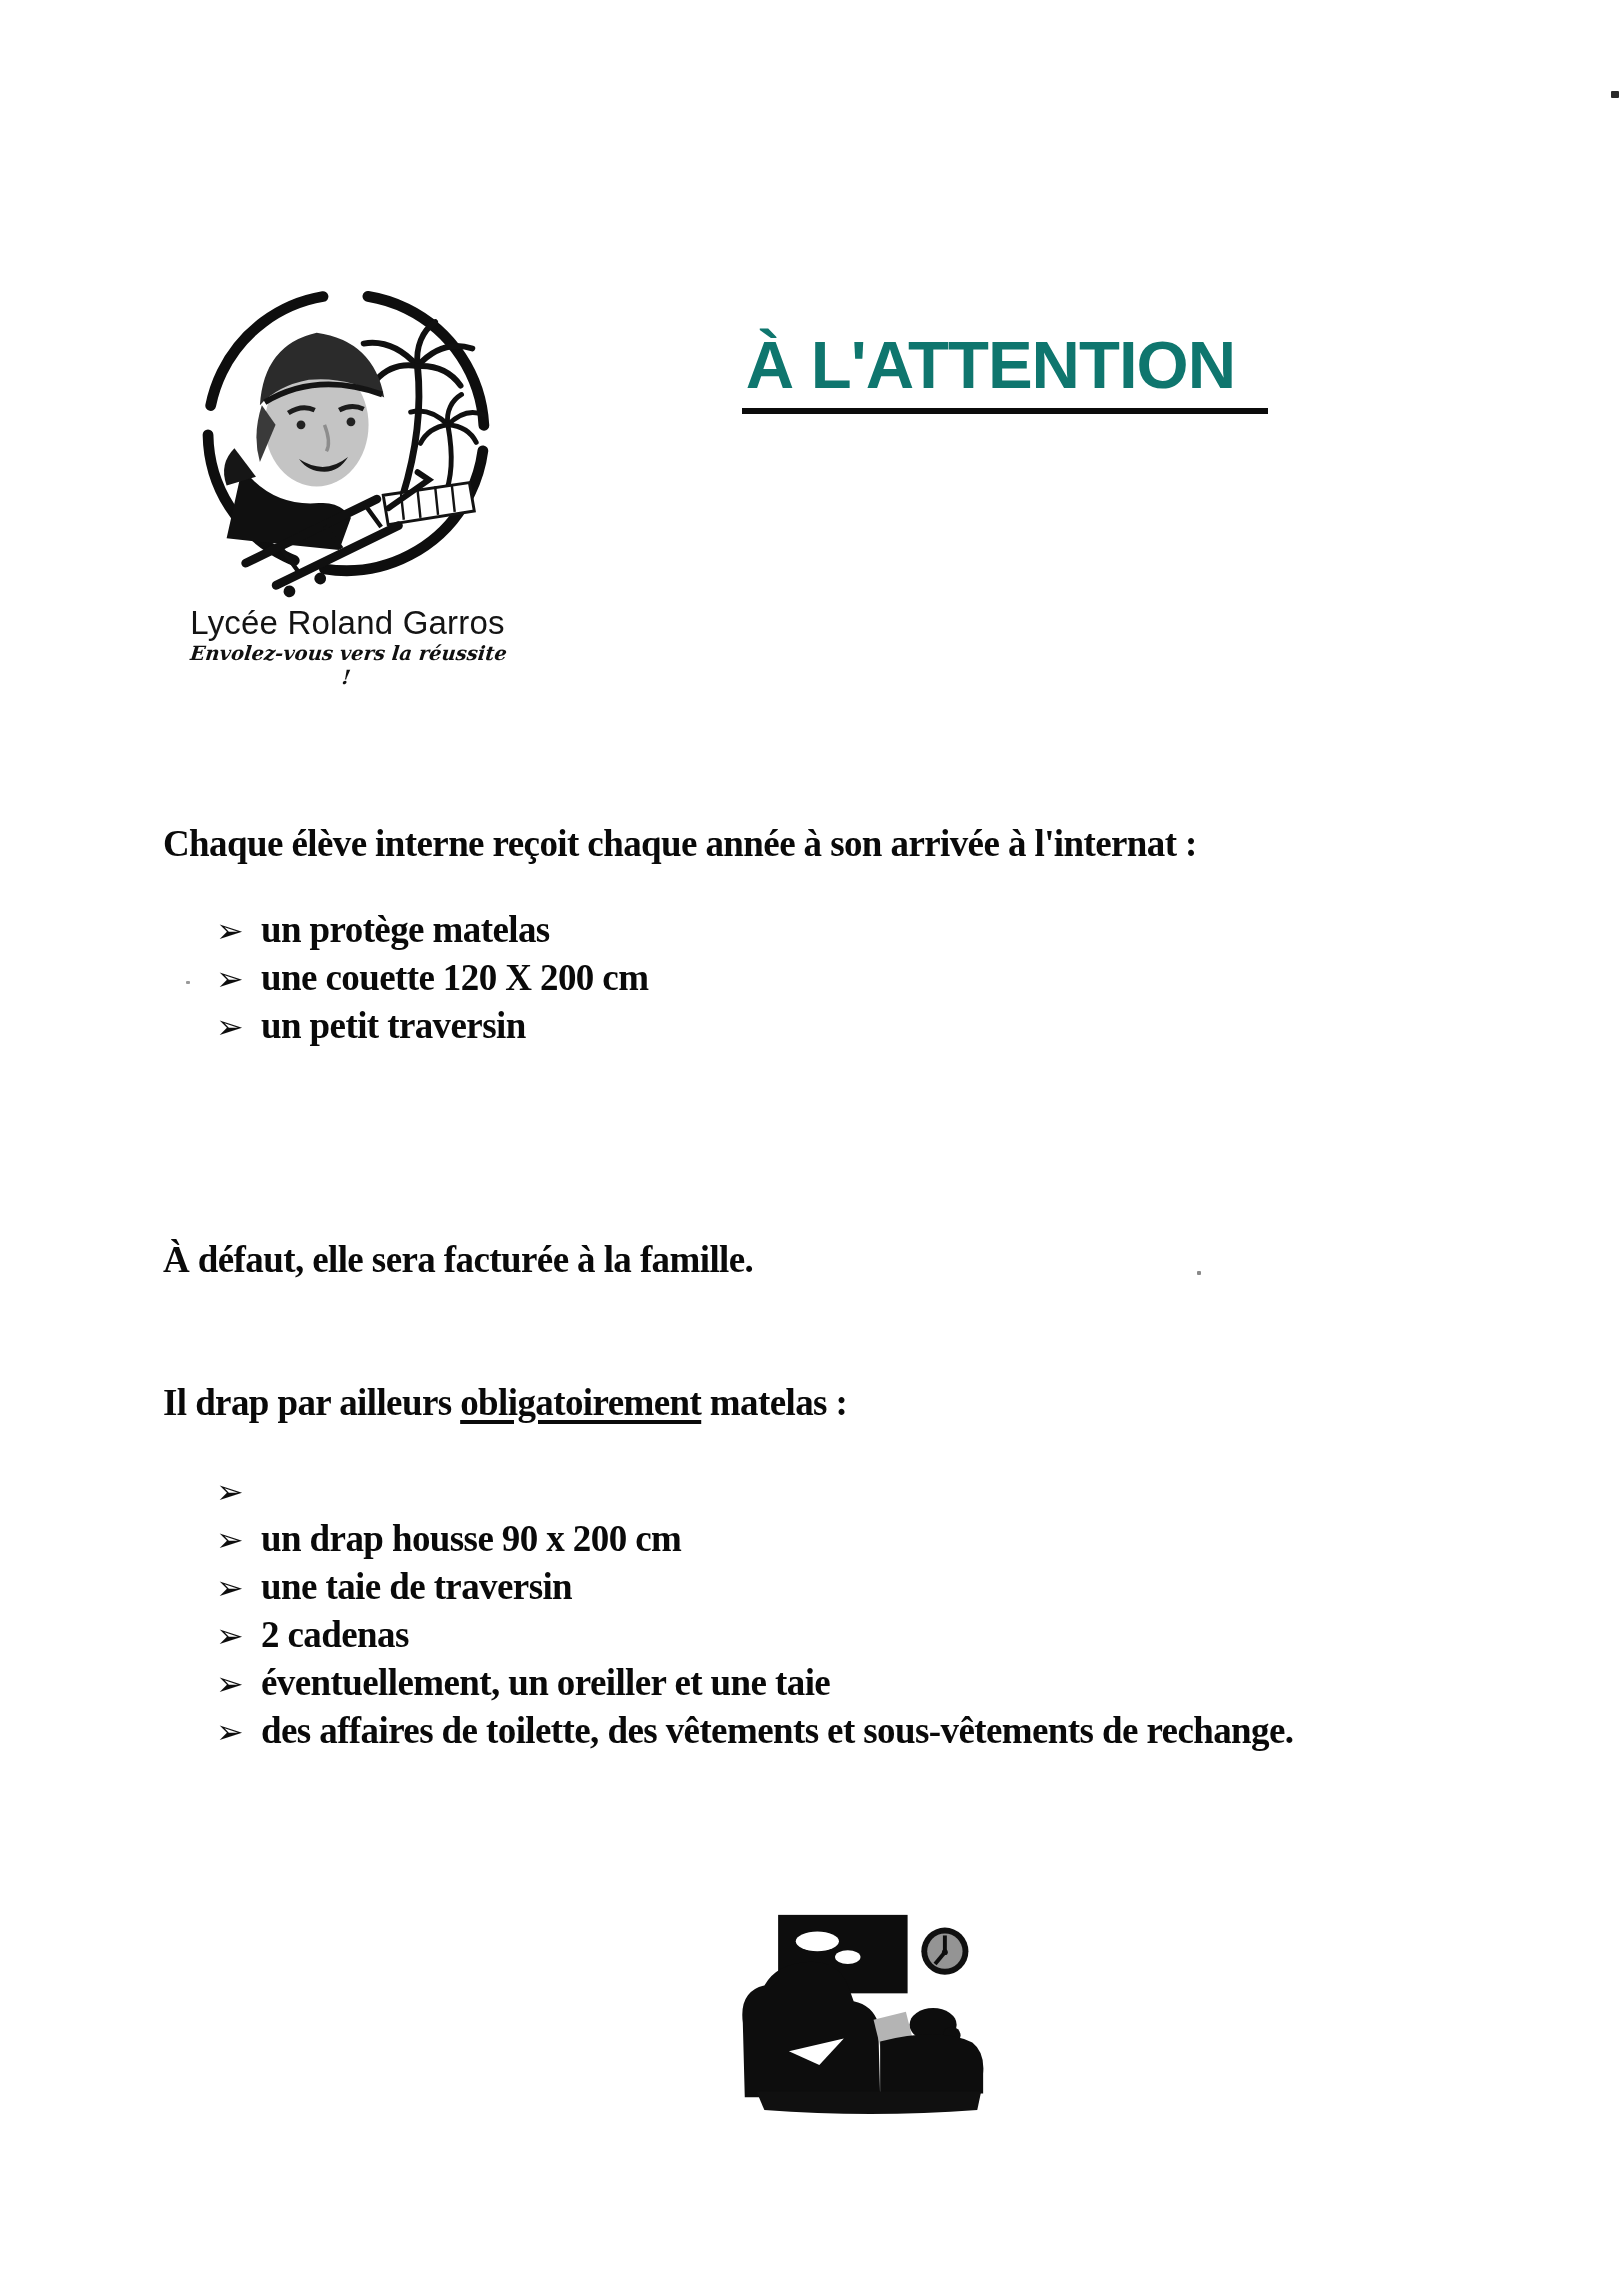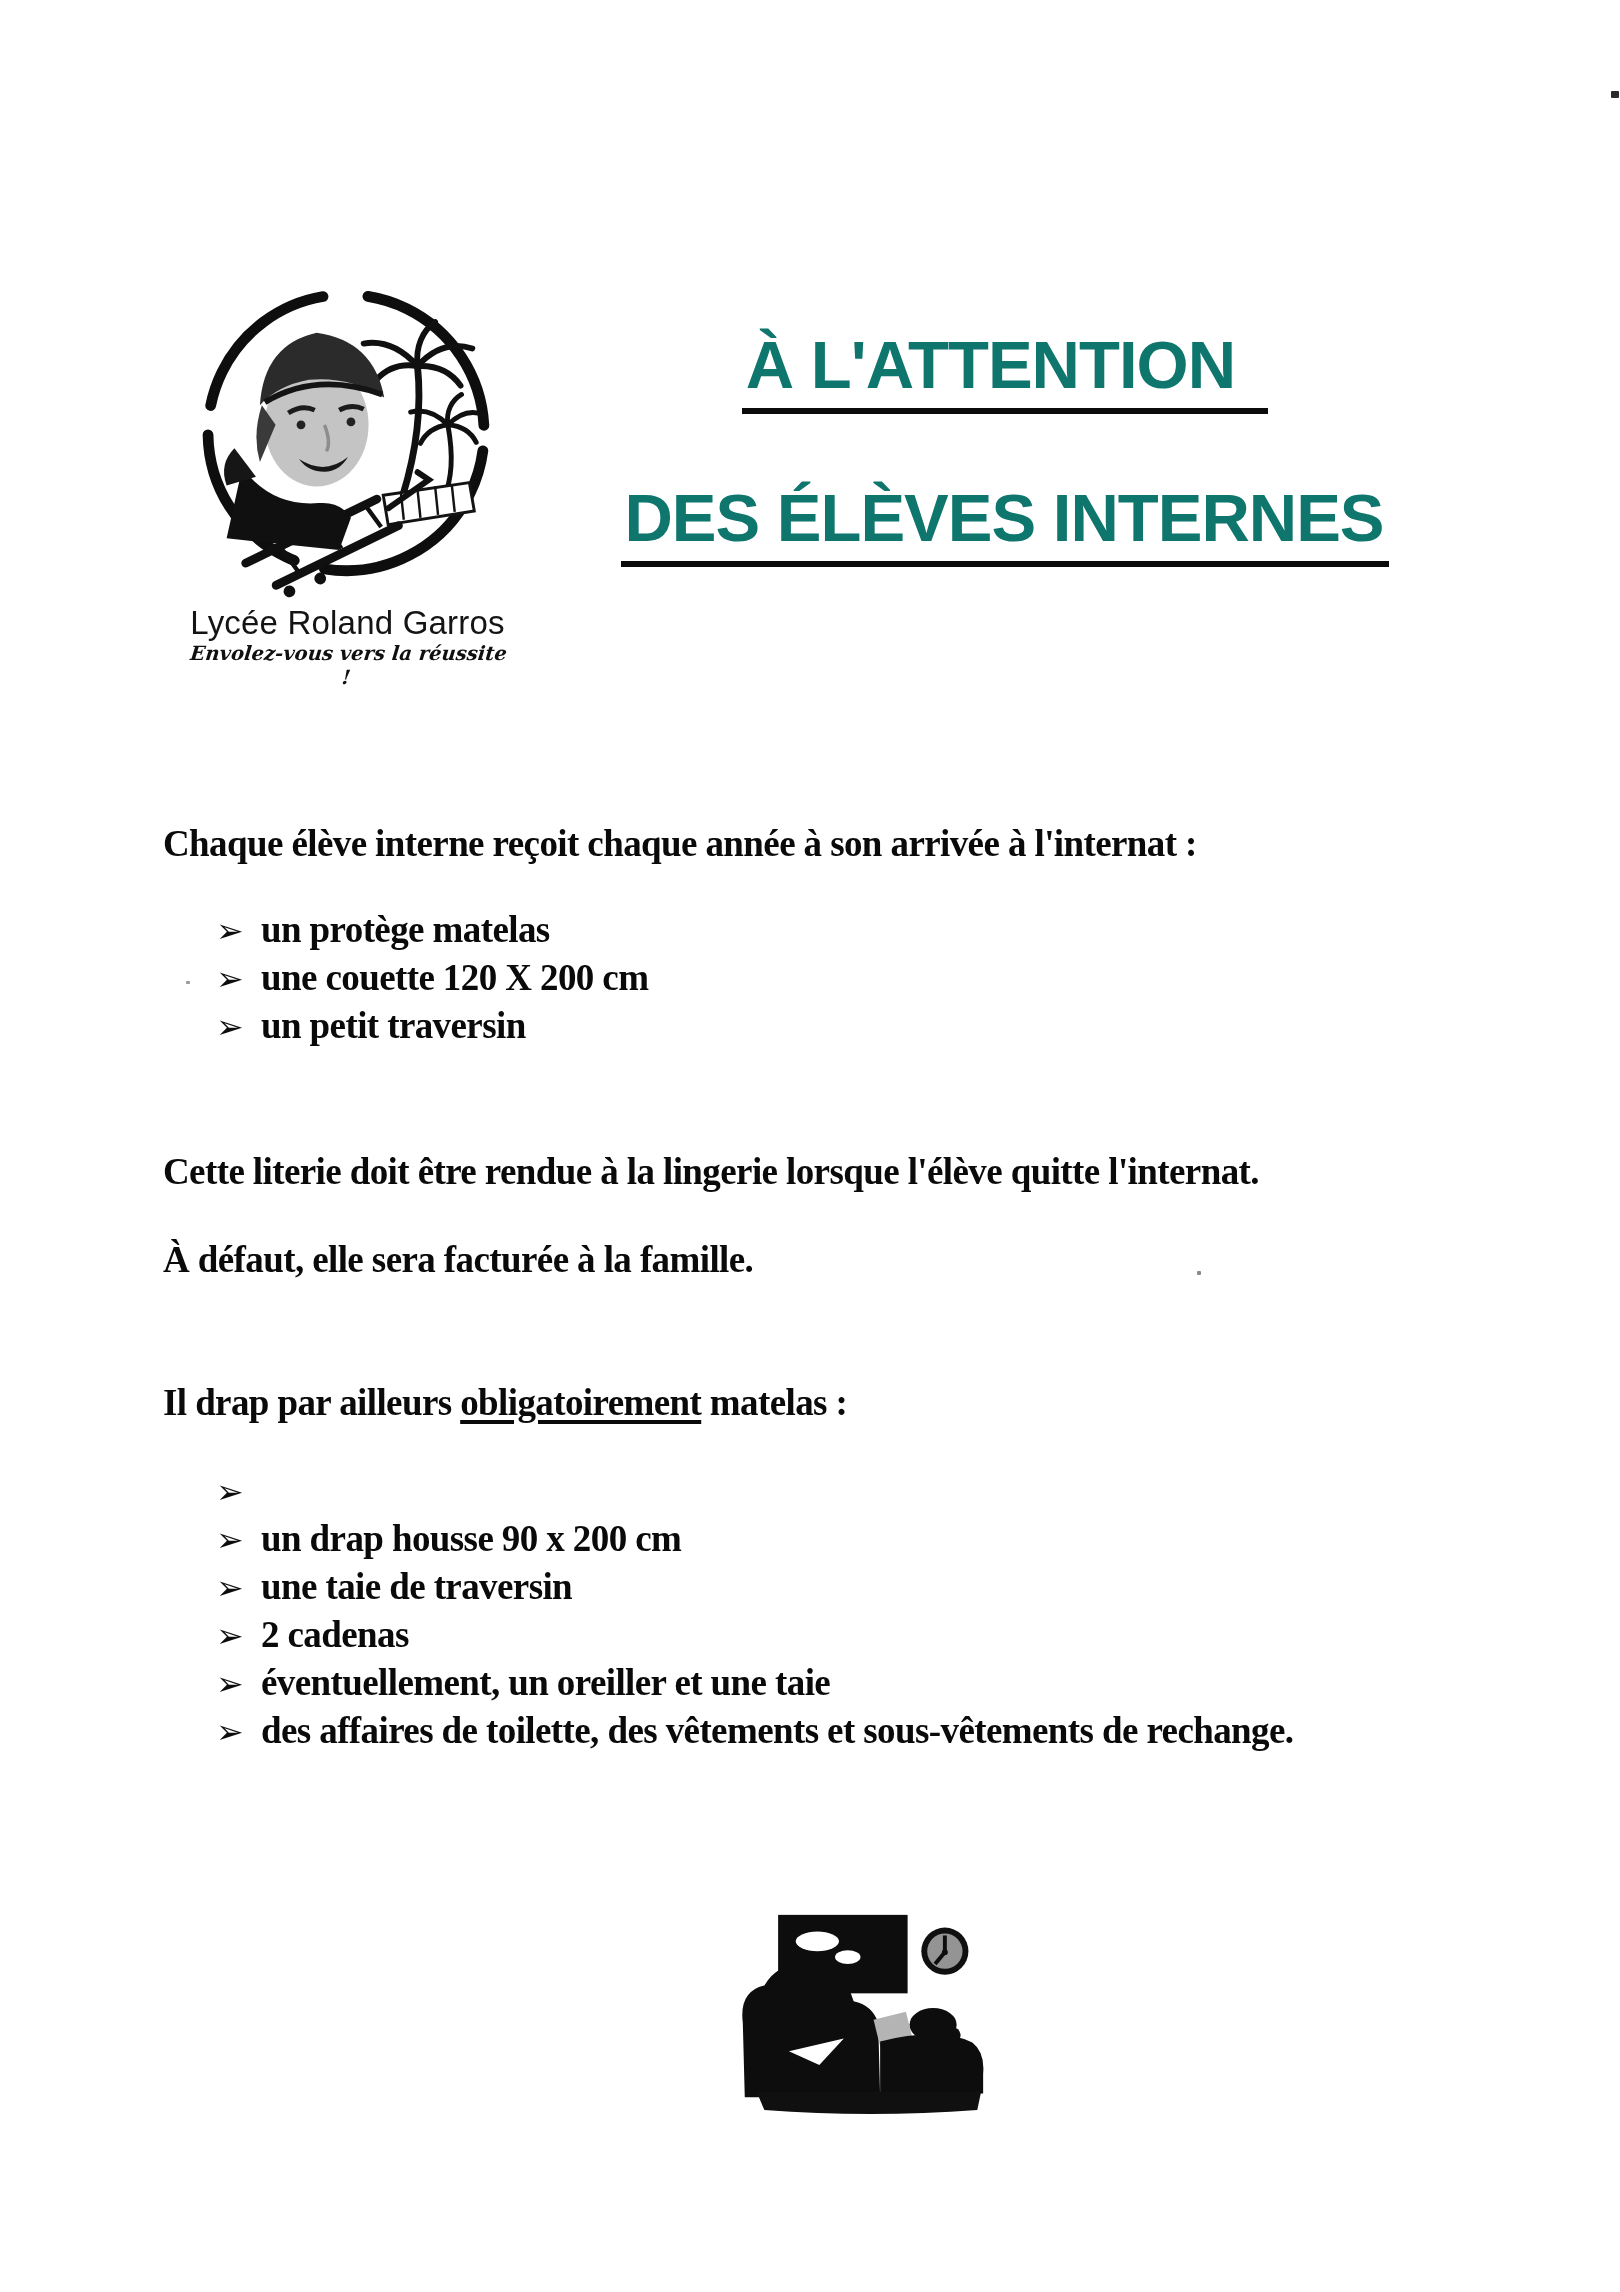--- a/index.html
+++ b/index.html
@@ -145,42 +145,38 @@
         <circle cx="118" cy="302" r="6" fill="#101010"></circle>
       </g>
     </svg>
     <div class="school-name">Lycée Roland Garros</div>
     <div class="motto">Envolez-vous vers la réussite !</div>
   </div>
 
   <div class="title-line l1">
     <span class="u">À L'ATTENTION</span>
   </div>
-  <div class="title-line l2">
-    <span class="u">DES ÉLÈVES INTERNES</span>
-  </div>
 
   <div class="par p1">Chaque élève interne reçoit chaque année à son arrivée à l'internat :</div>
 
   <ul class="blist list1">
       <li>
         <span class="bullet">➢</span>
         <span>un protège matelas</span>
       </li>
       <li>
         <span class="bullet">➢</span>
         <span>une couette 120 X 200 cm</span>
       </li>
       <li>
         <span class="bullet">➢</span>
         <span>un petit traversin</span>
       </li>
     </ul>
 
-  <div class="par p2">Cette literie doit être rendue à la lingerie lorsque l'élève quitte l'internat.</div>
 
   <div class="par p3">À défaut, elle sera facturée à la famille.</div>
 
   <div class="par p4"><span>Il drap par ailleurs </span><span class="uword">obligatoirement</span><span> matelas :</span></div>
 
   <ul class="blist list2">
       <li>
         <span class="bullet">➢</span>
       </li>
       <li>

